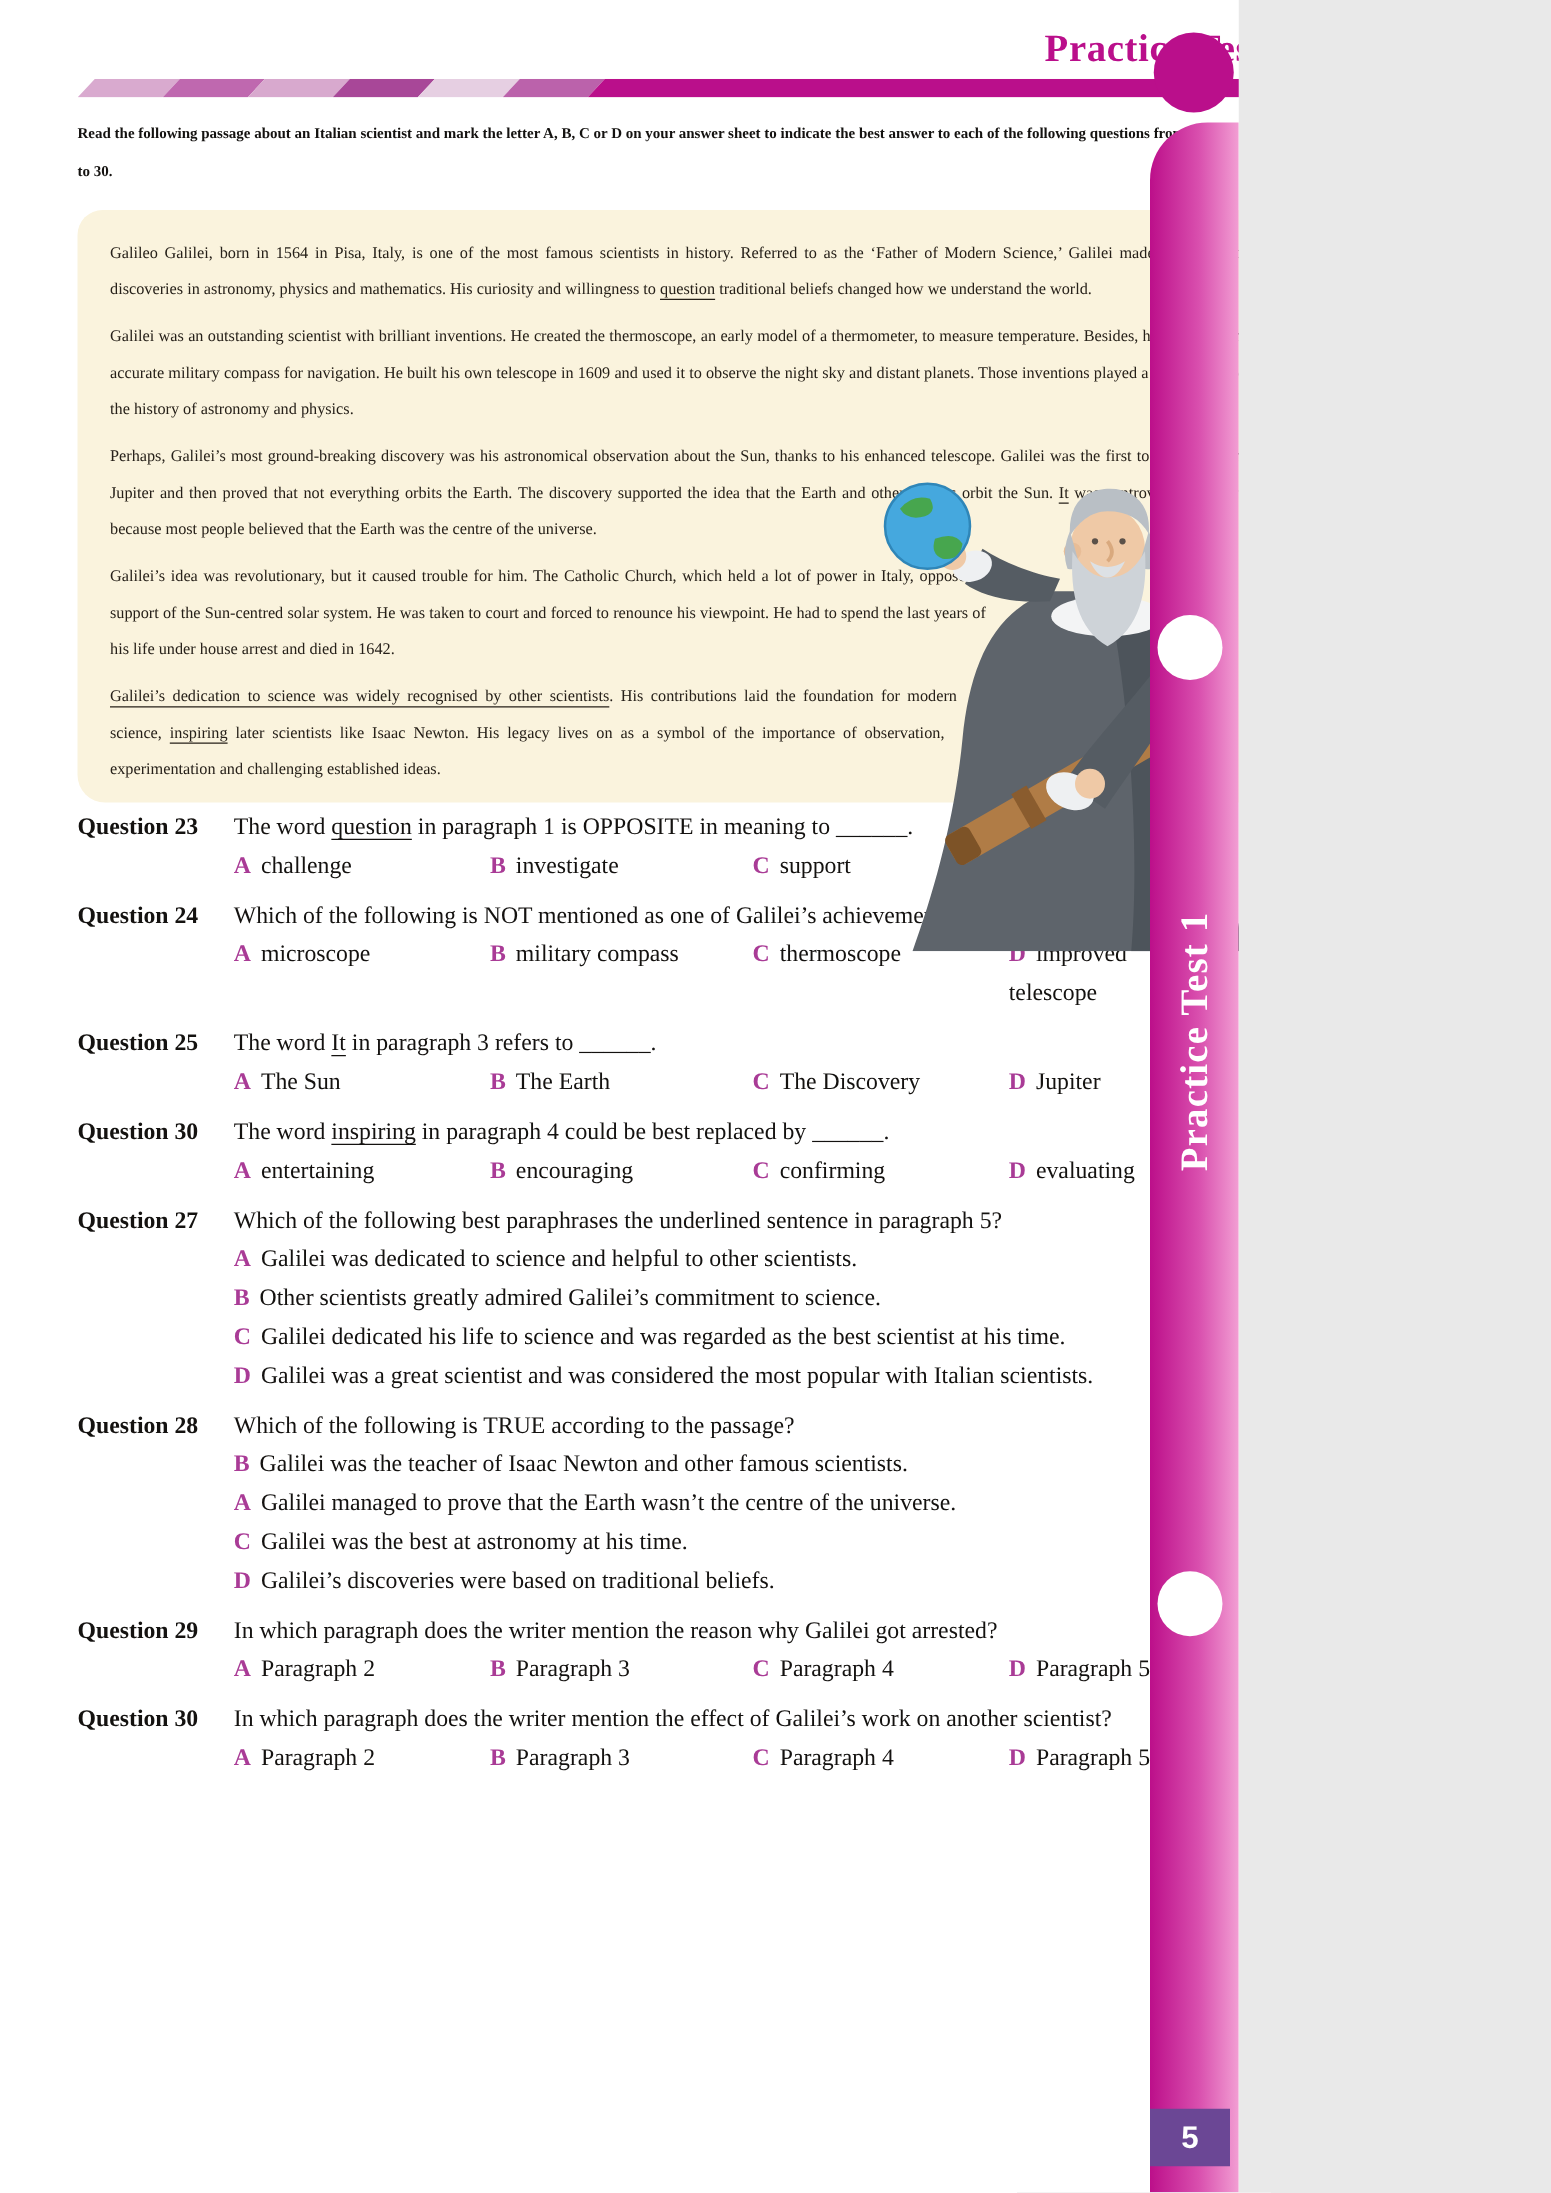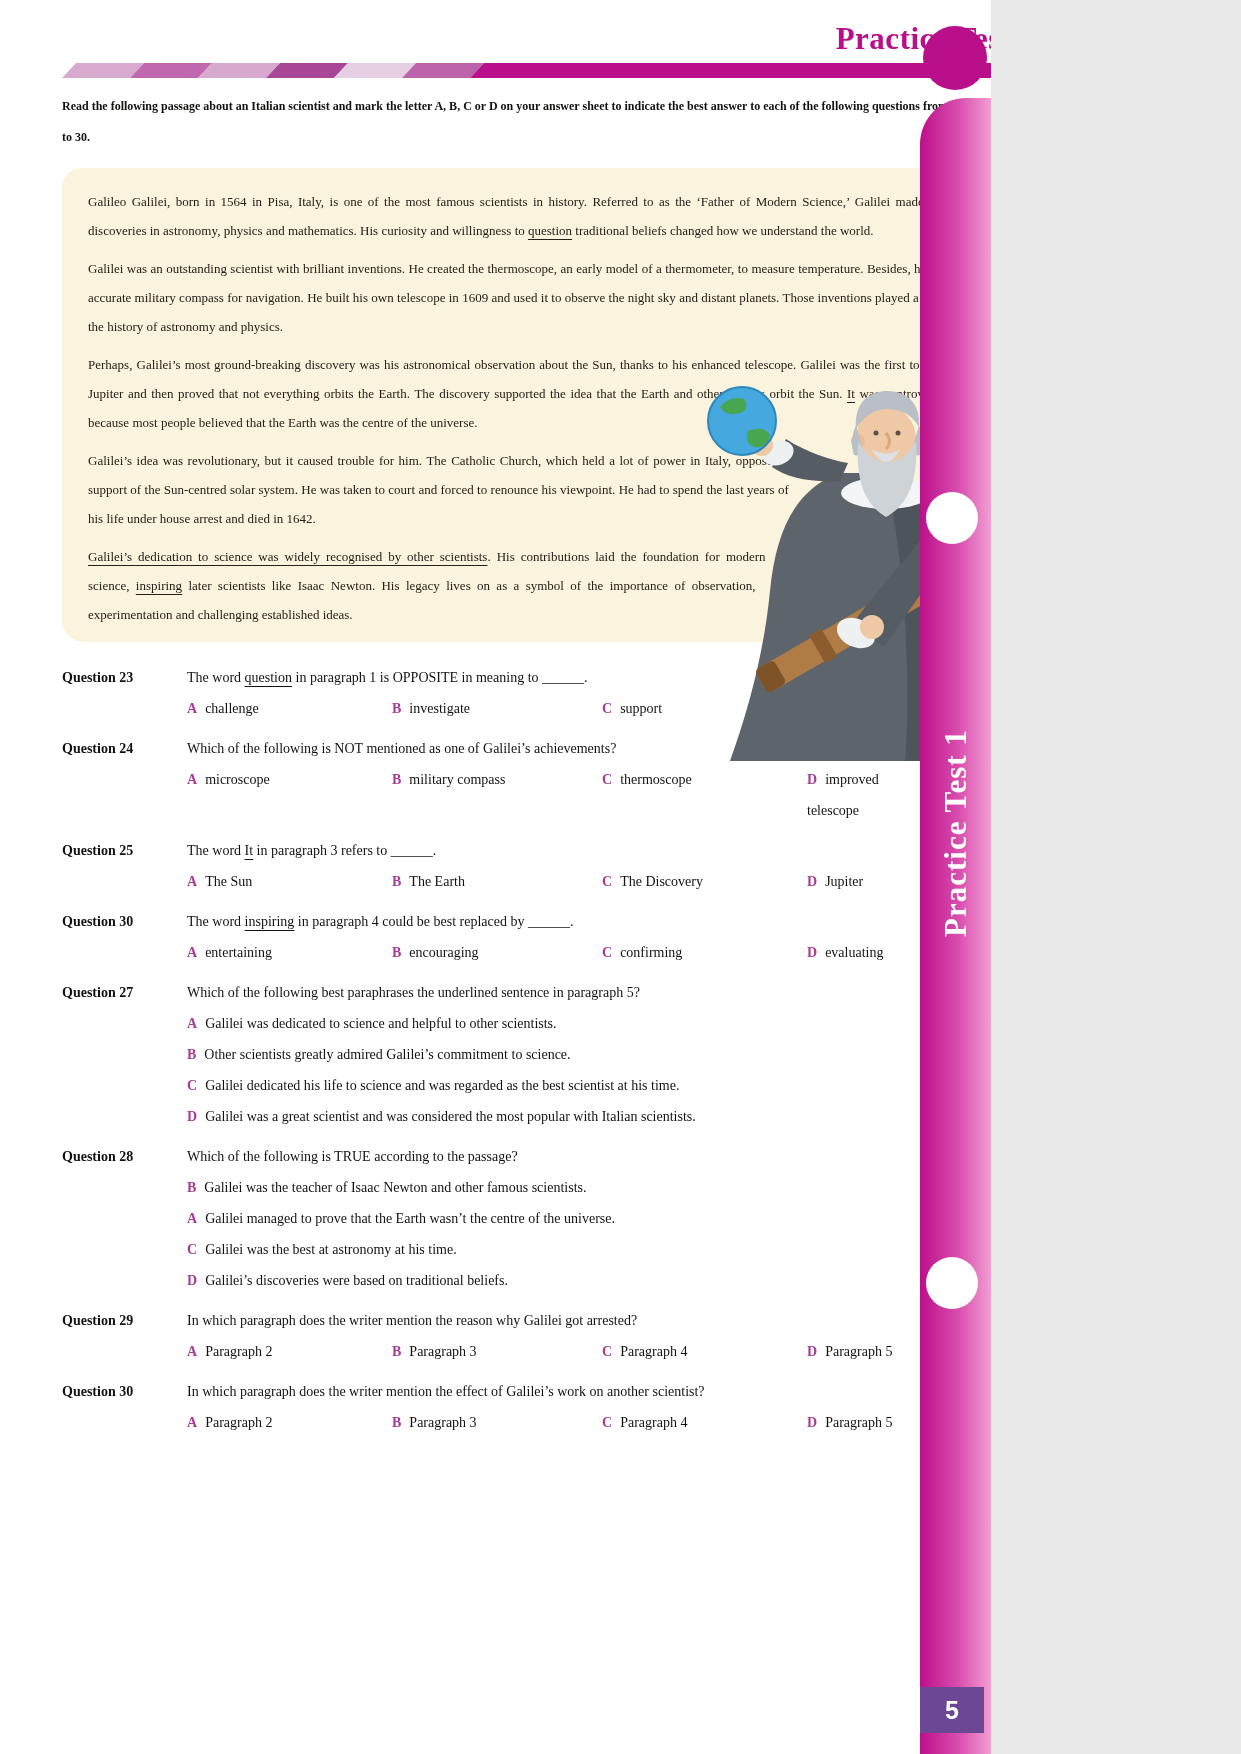--- a/index.html
+++ b/index.html
@@ -48,21 +48,21 @@
            padding:19px 26px 13px;margin-top:15px;font-size:13px;line-height:29px;color:#262019}
   .passage p{margin:0 0 9px;text-align:justify}
   .passage p:last-child{margin-bottom:0}
   .passage u,.q-prompt u{text-underline-offset:4px}
   .galileo-float{float:right;width:300px;height:380px;position:relative;
                  margin:2px 0 0 14px;
                  shape-outside:polygon(42% 0%,100% 0%,100% 52%,8% 80%,0% 100%)}
   .galileo-float svg{position:absolute;right:-8px;top:0}
 
   
-  .questions{margin-top:20px;font-size:14px}
+  .questions{margin-top:4px;font-size:19px}
   .q{display:grid;grid-template-columns:125px 1fr;margin-bottom:9px}
   .q-label{font-weight:bold;line-height:31px;white-space:nowrap}
   .q-prompt{line-height:31px}
   .q-options.row{display:grid;grid-template-columns:205px 210px 205px 1fr;line-height:31px}
   .q-options.stack .opt{line-height:31px}
   .letter{color:var(--option-letter,#a93b96);font-weight:bold;margin-right:8px}
 </style>
 </head>
 <body>
 

